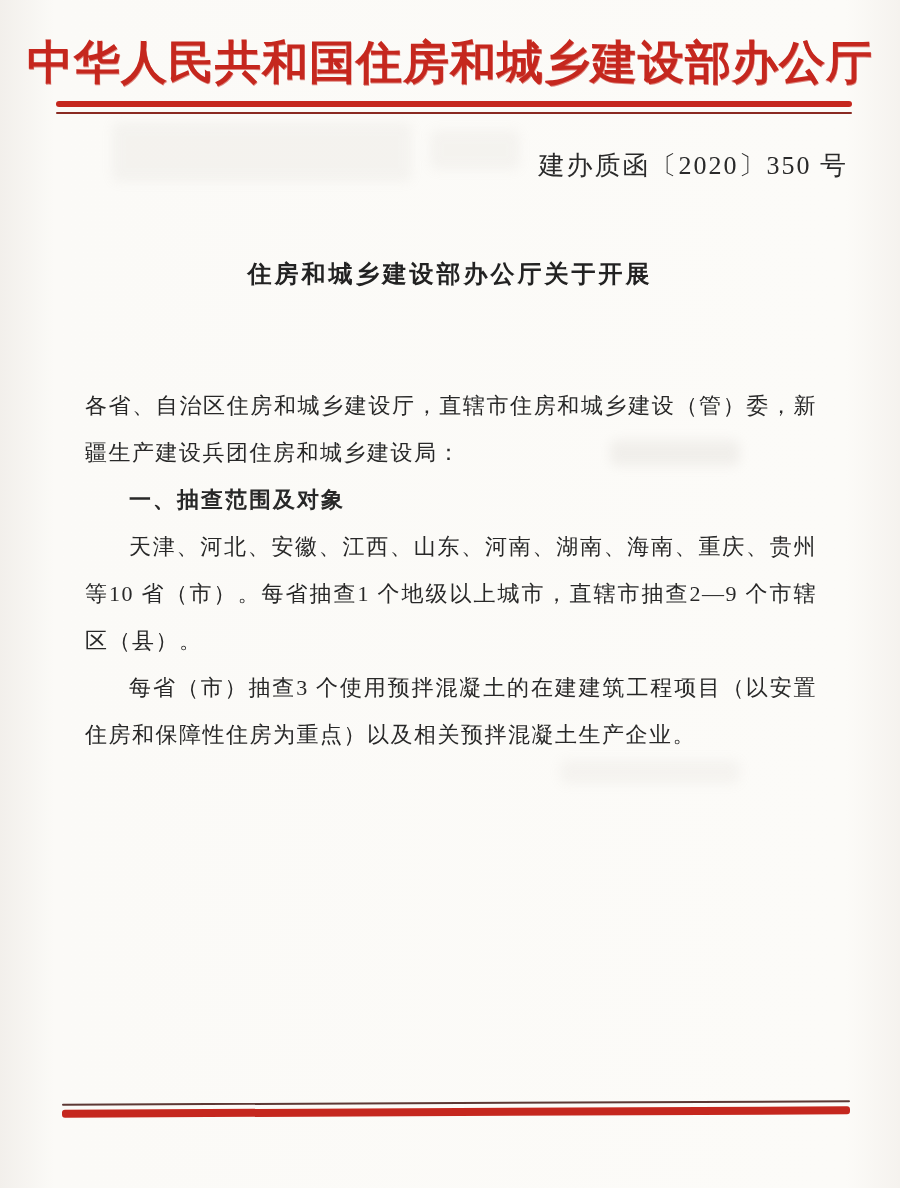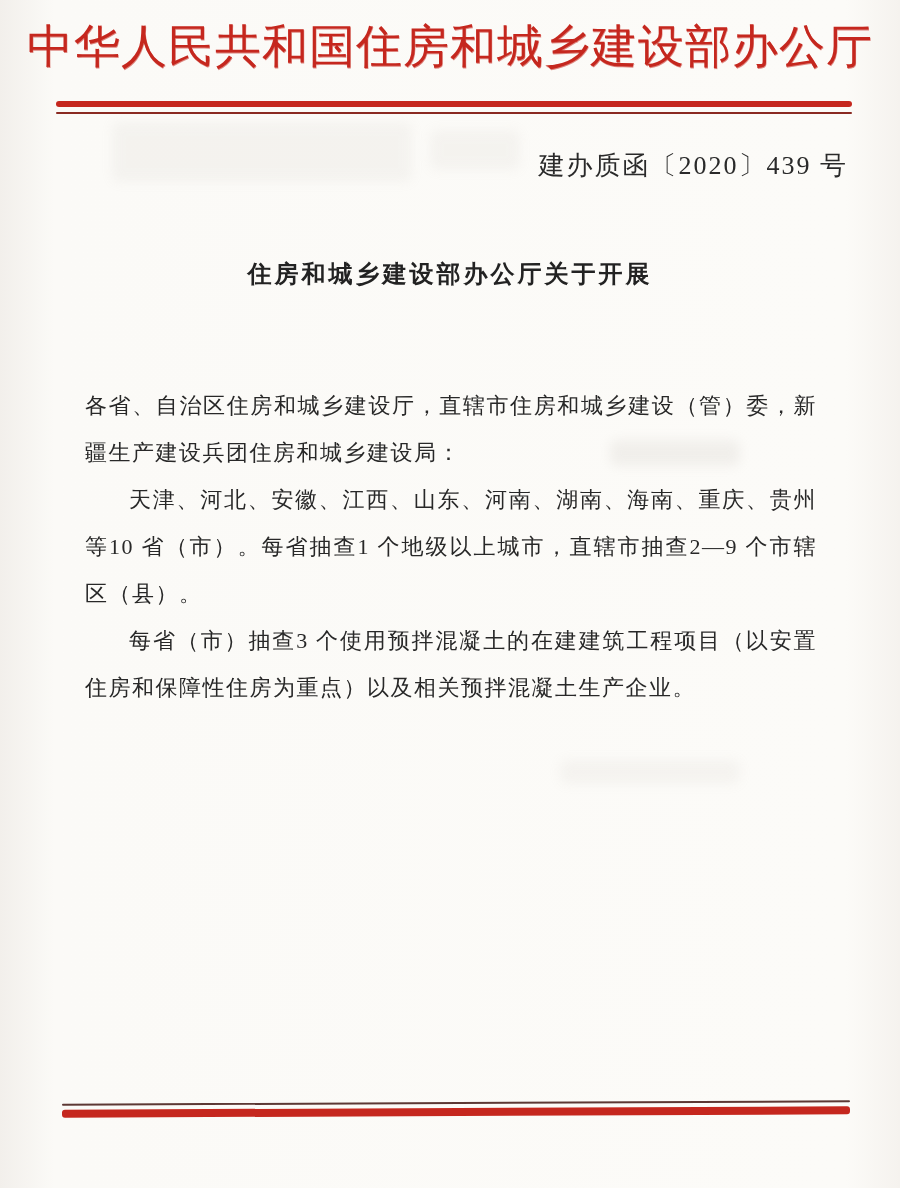--- a/index.html
+++ b/index.html
@@ -30,25 +30,25 @@
     border-radius: 6px;
   }
   .smudge-1 { left: 112px; top: 122px; width: 300px; height: 60px; opacity: 0.10; }
   .smudge-2 { left: 610px; top: 440px; width: 130px; height: 26px; }
   .smudge-3 { left: 560px; top: 760px; width: 180px; height: 24px; opacity: 0.10; }
   .smudge-4 { left: 430px; top: 130px; width: 90px; height: 40px; opacity: 0.10; }
 
   .letterhead {
     position: absolute;
     left: 0;
-    top: 16px;
+    top: 32px;
     width: 100%;
     text-align: center;
     font-size: 46px;
-    font-weight: normal;
+    font-weight: bold;
     letter-spacing: 1px;
     color: #c5271e;
     text-shadow: 0.5px 0.5px 0 rgba(197, 39, 30, 0.55);
     white-space: nowrap;
   }
   .rules-top {
     position: absolute;
     left: 56px;
     right: 48px;
     top: 101px;
@@ -138,28 +138,29 @@
   <div class="smudge smudge-3"></div>
   <div class="smudge smudge-4"></div>
 
   <div class="letterhead">中华人民共和国住房和城乡建设部办公厅</div>
 
   <div class="rules-top">
     <div class="rule-thick"></div>
     <div class="rule-thin"></div>
   </div>
 
-  <div class="doc-number">建办质函〔2020〕439 号</div>
+  <div class="doc-number">建办质函〔2020〕350 号</div>
 
   <div class="doc-title">
     <div>住房和城乡建设部办公厅关于开展</div>
   </div>
 
   <div class="body-text">
     <p>各省、自治区住房和城乡建设厅，直辖市住房和城乡建设（管）委，新疆生产建设兵团住房和城乡建设局：</p>
+    <p class="section-heading">一、抽查范围及对象</p>
     <p class="indent">天津、河北、安徽、江西、山东、河南、湖南、海南、重庆、贵州等10 省（市）。每省抽查1 个地级以上城市，直辖市抽查2—9 个市辖区（县）。</p>
     <p class="indent">每省（市）抽查3 个使用预拌混凝土的在建建筑工程项目（以安置住房和保障性住房为重点）以及相关预拌混凝土生产企业。</p>
   </div>
 
   <div class="rules-bottom">
     <div class="rule-thin"></div>
     <div class="rule-thick"></div>
   </div>
 
 </div>

